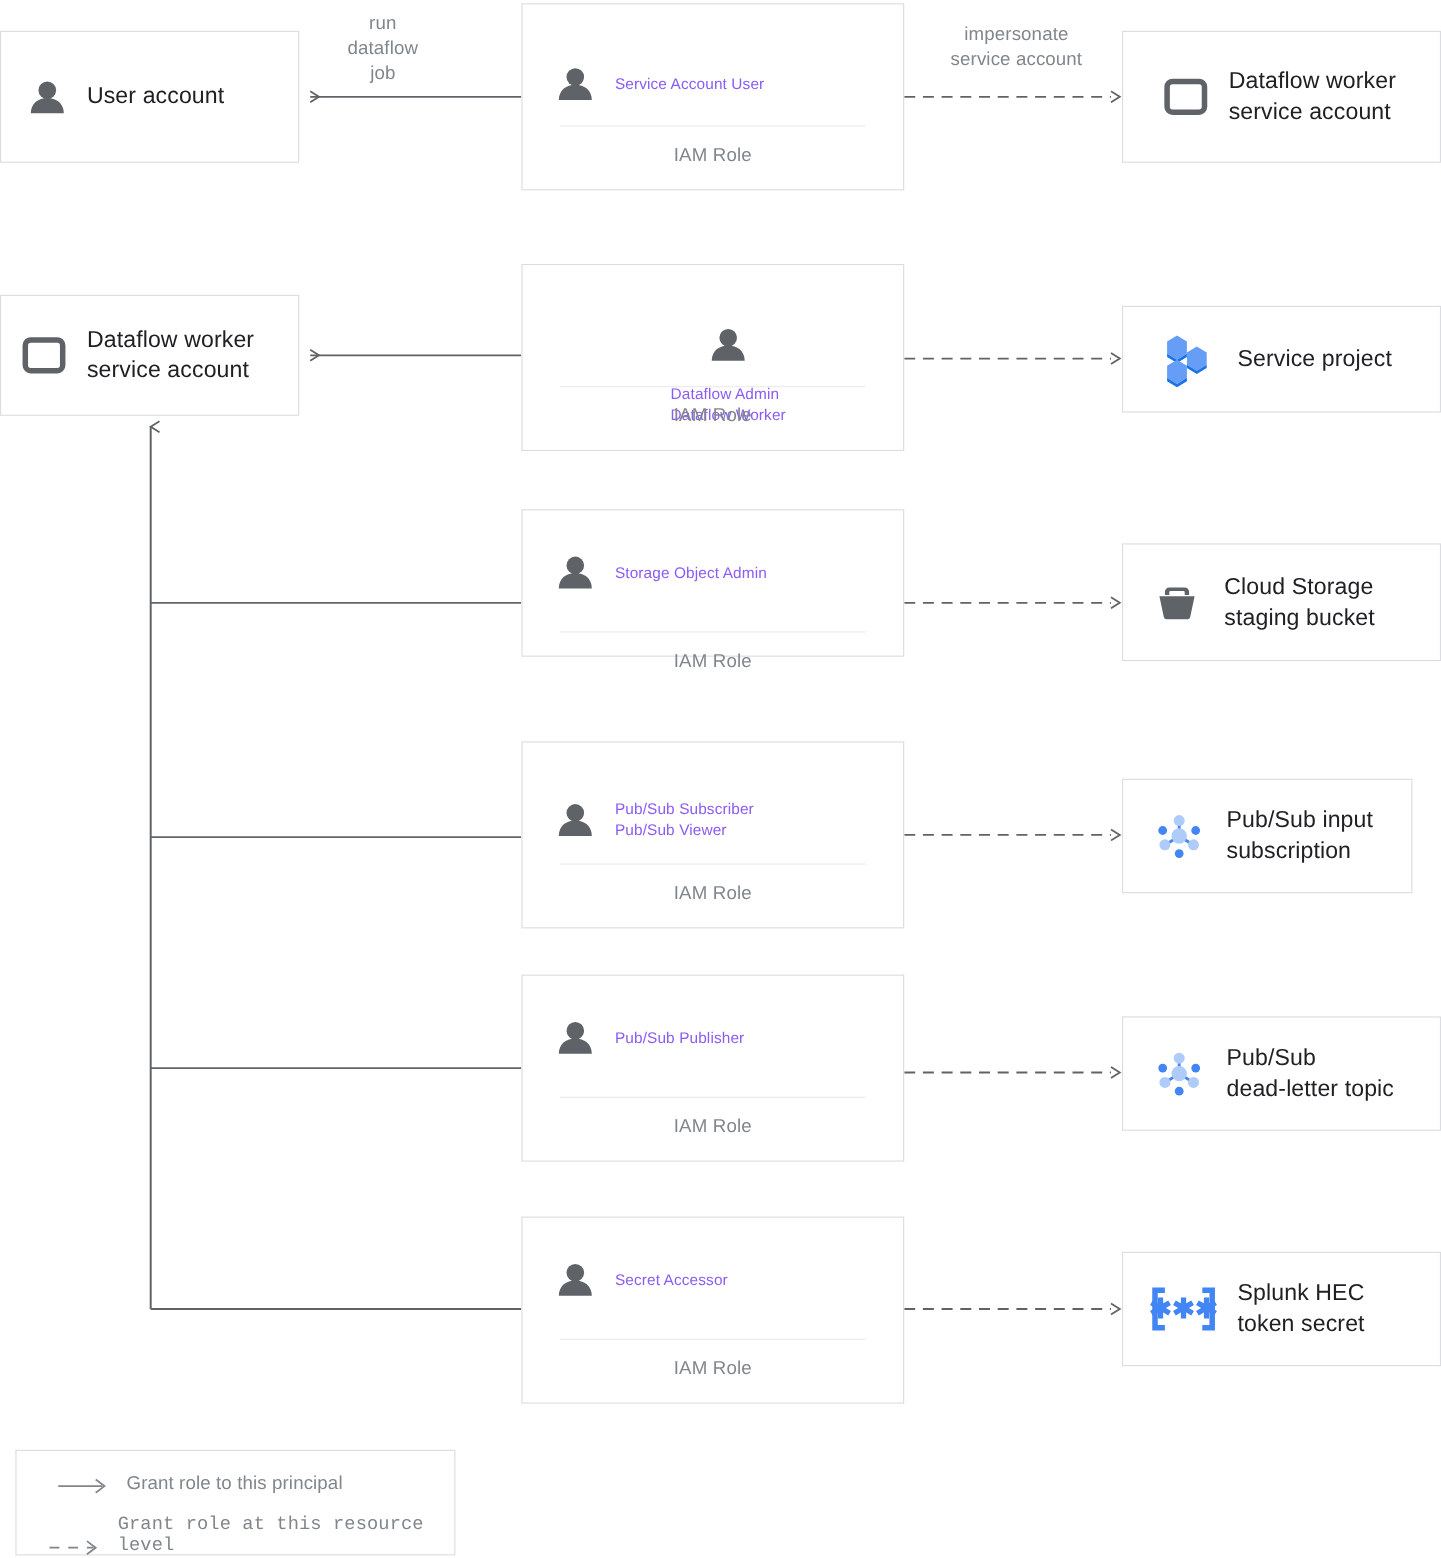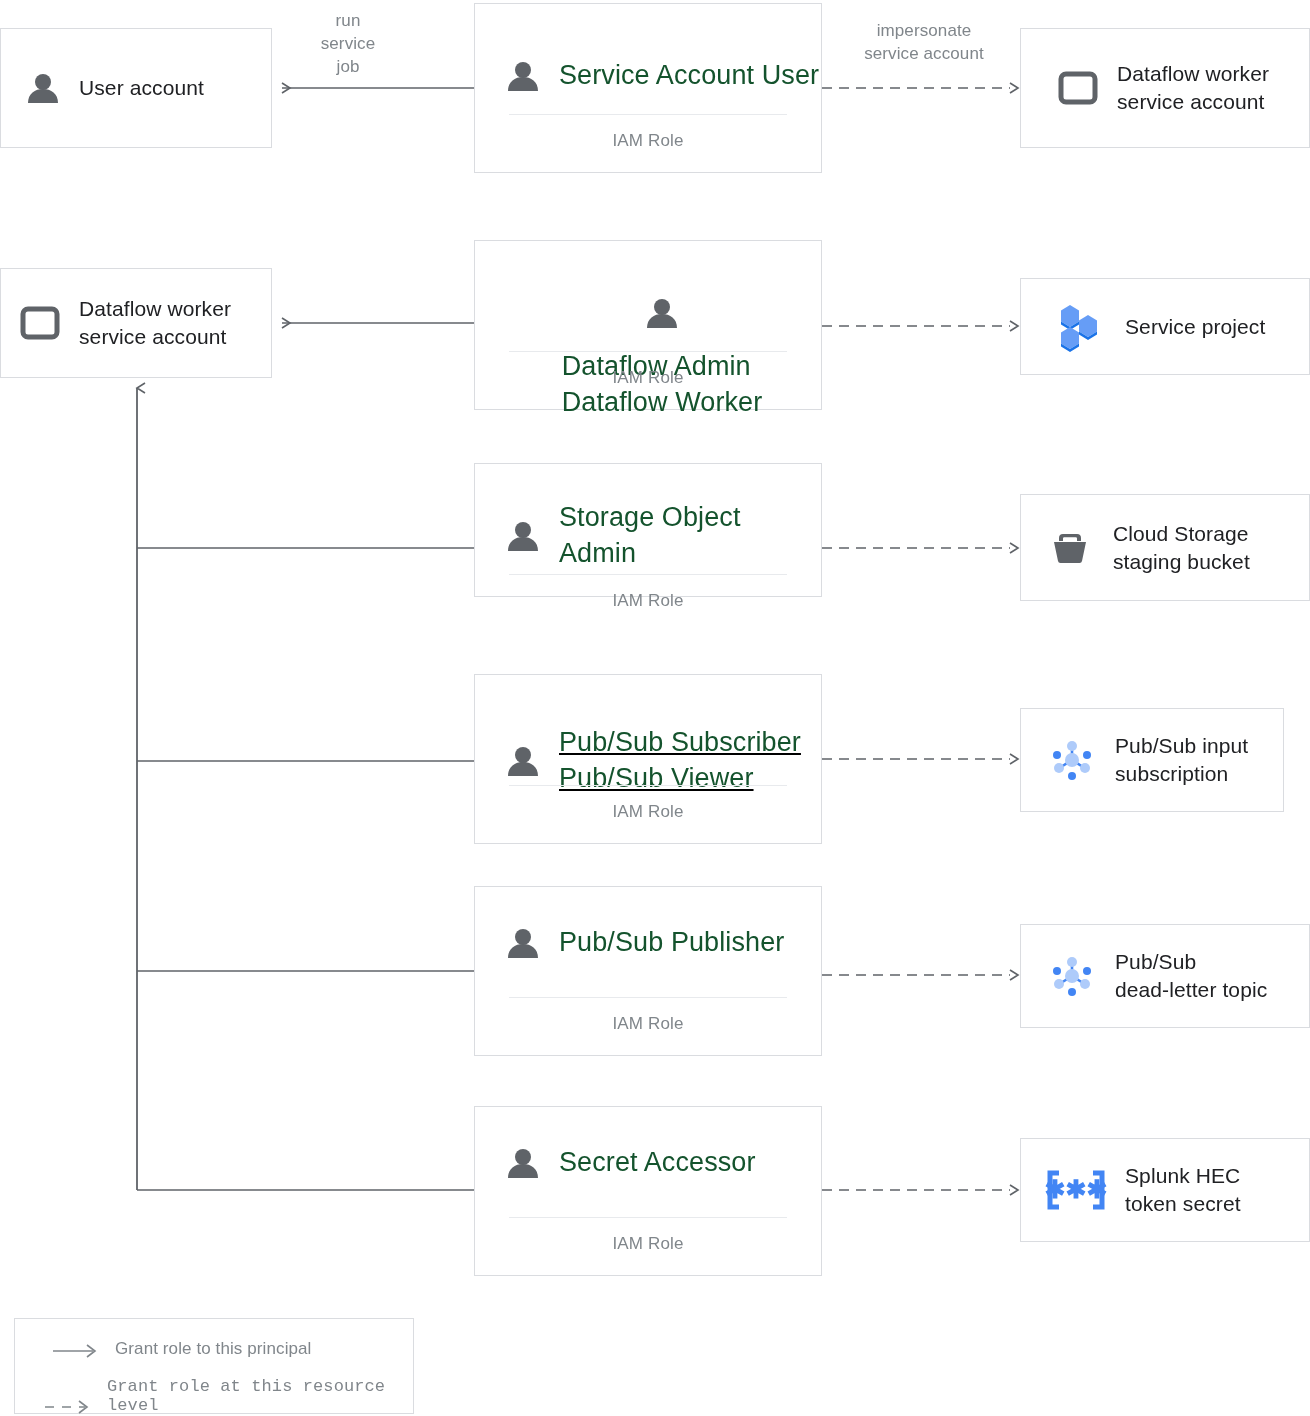--- a/index.html
+++ b/index.html
@@ -39,22 +39,22 @@
   }
   .role-title-row {
     position: absolute;
     left: 0; right: 0;
     display: flex;
     align-items: center;
     gap: 16px;
     padding-left: 28px;
   }
   .role-label {
-    font-size: 27px;
-    color: #14532d;
+    font-size: 14px;
+    color: #8b5cf6;
     line-height: 1.33;
     white-space: pre-line;
     letter-spacing: 0.1px;
   }
   .role-divider {
     position: absolute;
     height: 1px;
     background: #e8eaed;
   }
   .role-sub {
@@ -148,21 +148,21 @@
     <div class="entity-inner">
       <svg class="icon" width="40" height="40" viewBox="0 0 40 40">
         <circle cx="20" cy="14" r="8" fill="#5f6368"></circle>
         <path d="M5 35 C5 25.6 12 21 20 21 C28 21 35 25.6 35 35 Z" fill="#5f6368"></path>
       </svg>
       <span class="entity-label">User account</span>
     </div>
   </div>
 
   <div class="edge-label" style="left:268px; top:10px; width:160px;">run
-service
+dataflow
 job</div>
 
   <div class="box" style="left:474px; top:3px; width:348px; height:170px;">
     <div class="role-title-row" style="top:52px;">
       <svg class="icon" width="40" height="40" viewBox="0 0 40 40">
         <circle cx="20" cy="14" r="8" fill="#5f6368"></circle>
         <path d="M5 35 C5 25.6 12 21 20 21 C28 21 35 25.6 35 35 Z" fill="#5f6368"></path>
       </svg>
       <span class="role-label">Service Account User</span>
     </div>
@@ -237,21 +237,21 @@
       <svg class="icon" width="46" height="46" viewBox="0 0 46 46">
         <path d="M16 9 h14 a4 4 0 0 1 4 4 v3 h-4 v-2.5 a1.2 1.2 0 0 0 -1.2 -1.2 h-11.6 a1.2 1.2 0 0 0 -1.2 1.2 v2.5 h-4 v-3 a4 4 0 0 1 4 -4 z" fill="#5f6368"></path>
         <path d="M7 17 h32 l-4 19 a2.5 2.5 0 0 1 -2.4 2 h-19.2 a2.5 2.5 0 0 1 -2.4 -2 z" fill="#5f6368"></path>
       </svg>
       <span class="entity-label">Cloud Storage
 staging bucket</span>
     </div>
   </div>
 
   <div class="box" style="left:474px; top:674px; width:348px; height:170px;">
-    <div class="role-title-row" style="top:50px;text-decoration:underline;">
+    <div class="role-title-row" style="top:50px;">
       <svg class="icon" width="40" height="40" viewBox="0 0 40 40">
         <circle cx="20" cy="14" r="8" fill="#5f6368"></circle>
         <path d="M5 35 C5 25.6 12 21 20 21 C28 21 35 25.6 35 35 Z" fill="#5f6368"></path>
       </svg>
       <span class="role-label">Pub/Sub Subscriber
 Pub/Sub Viewer</span>
     </div>
     <div class="role-divider" style="left:34px; right:34px; top:110px;"></div>
     <div class="role-sub" style="top:127px;">IAM Role</div>
   </div>

